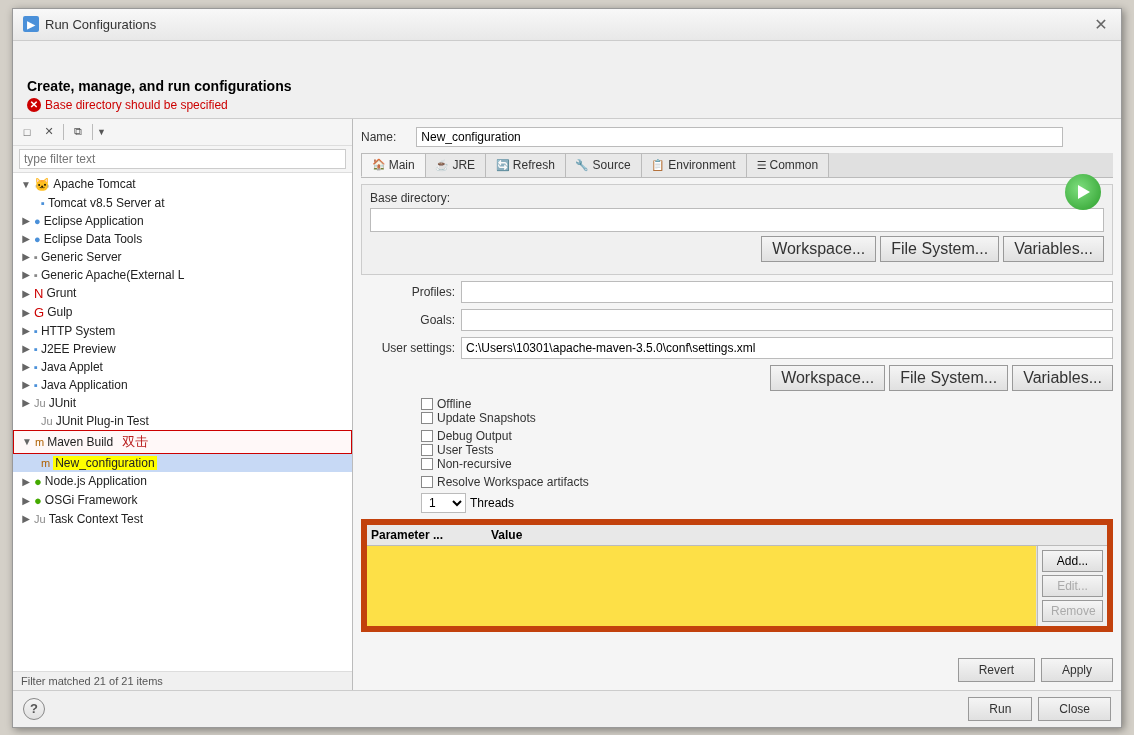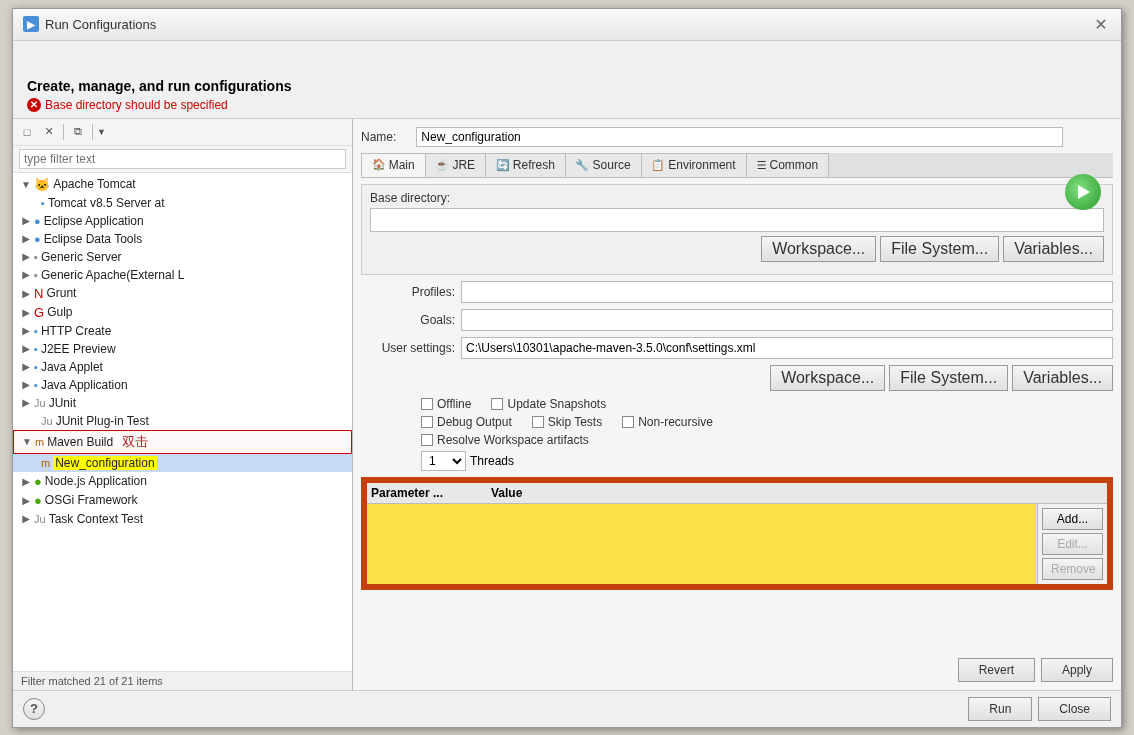--- a/index.html
+++ b/index.html
@@ -294,23 +294,23 @@
     .action-btn {
       padding: 3px 10px;
       font-size: 16px;
       border: 1px solid #999;
       background: linear-gradient(to bottom, #f5f5f5, #e0e0e0);
       cursor: pointer;
       color: #333;
     }
     .checkbox-row {
       display: flex;
-      gap: 20px;
       margin-bottom: 4px;
       padding-left: 60px;
+      flex-direction: column;
     }
     .checkbox-item {
       display: flex;
       align-items: center;
       gap: 4px;
       font-size: 12px;
       color: #333;
     }
     .cb-box {
       width: 12px;
@@ -503,21 +503,21 @@
 
         <div class="tree-item">
           <span class="tree-toggle">▶</span>
           <span style="color:#c00; font-size:13px;">G</span>
           <span>Gulp</span>
         </div>
 
         <div class="tree-item">
           <span class="tree-toggle">▶</span>
           <span style="color:#4a90d9; font-size:11px;">▪</span>
-          <span>HTTP Create</span>
+          <span>HTTP System</span>
         </div>
 
         <div class="tree-item">
           <span class="tree-toggle">▶</span>
           <span style="color:#4a90d9; font-size:11px;">▪</span>
           <span>J2EE Preview</span>
         </div>
 
         <div class="tree-item">
           <span class="tree-toggle">▶</span>
@@ -659,21 +659,21 @@
           </label>
         </div>
 
         <div class="checkbox-row">
           <label class="checkbox-item">
             <div class="cb-box"></div>
             <span>Debug Output</span>
           </label>
           <label class="checkbox-item">
             <div class="cb-box"></div>
-            <span>Skip Tests</span>
+            <span>User Tests</span>
           </label>
           <label class="checkbox-item">
             <div class="cb-box"></div>
             <span>Non-recursive</span>
           </label>
         </div>
 
         <div class="checkbox-row">
           <label class="checkbox-item">
             <div class="cb-box"></div>

